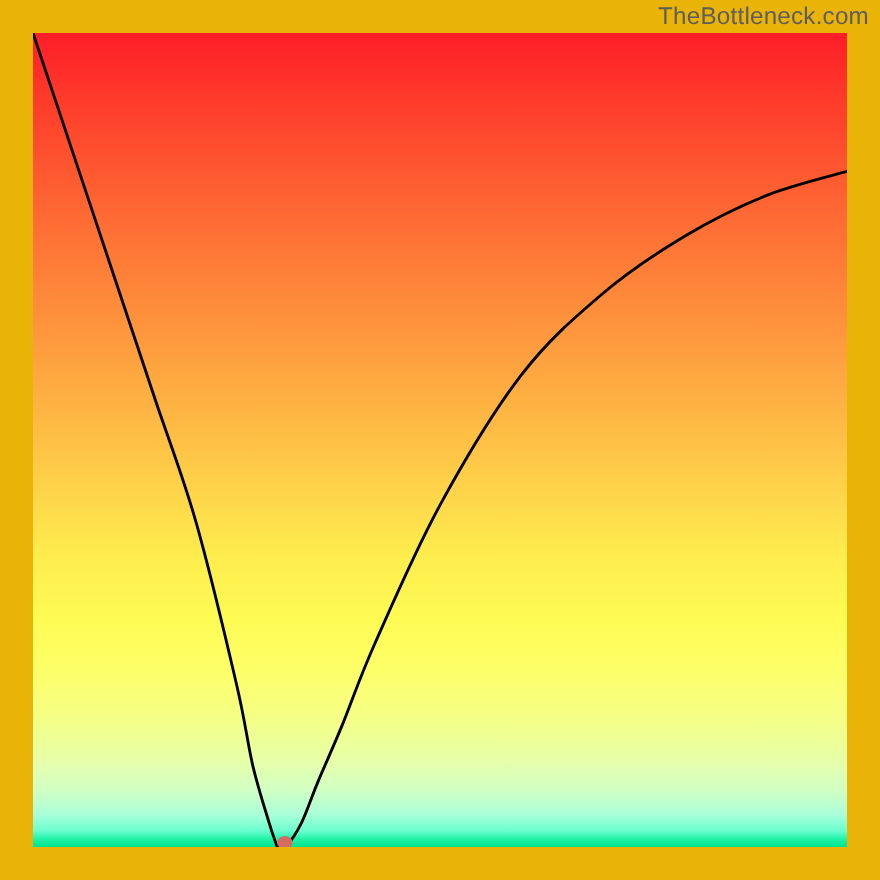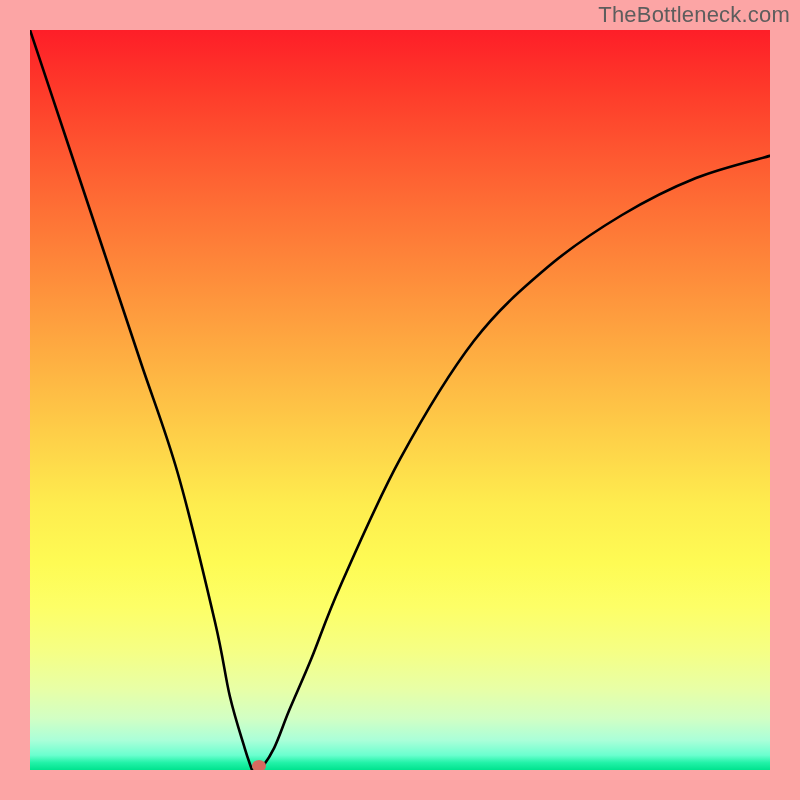--- a/index.html
+++ b/index.html
@@ -8,21 +8,21 @@
     width: 800px;
     height: 800px;
     background: #000;
     font-family: Arial, Helvetica, sans-serif;
     overflow: hidden;
   }
   .frame {
     position: relative;
     width: 800px;
     height: 800px;
-    background: #fca5a5;
+    background: #eab308;
   }
   .watermark {
     position: absolute;
     top: 2px;
     right: 10px;
     color: #5d5d5d;
     font-size: 22px;
     font-weight: 400;
     letter-spacing: 0.2px;
     z-index: 10;

